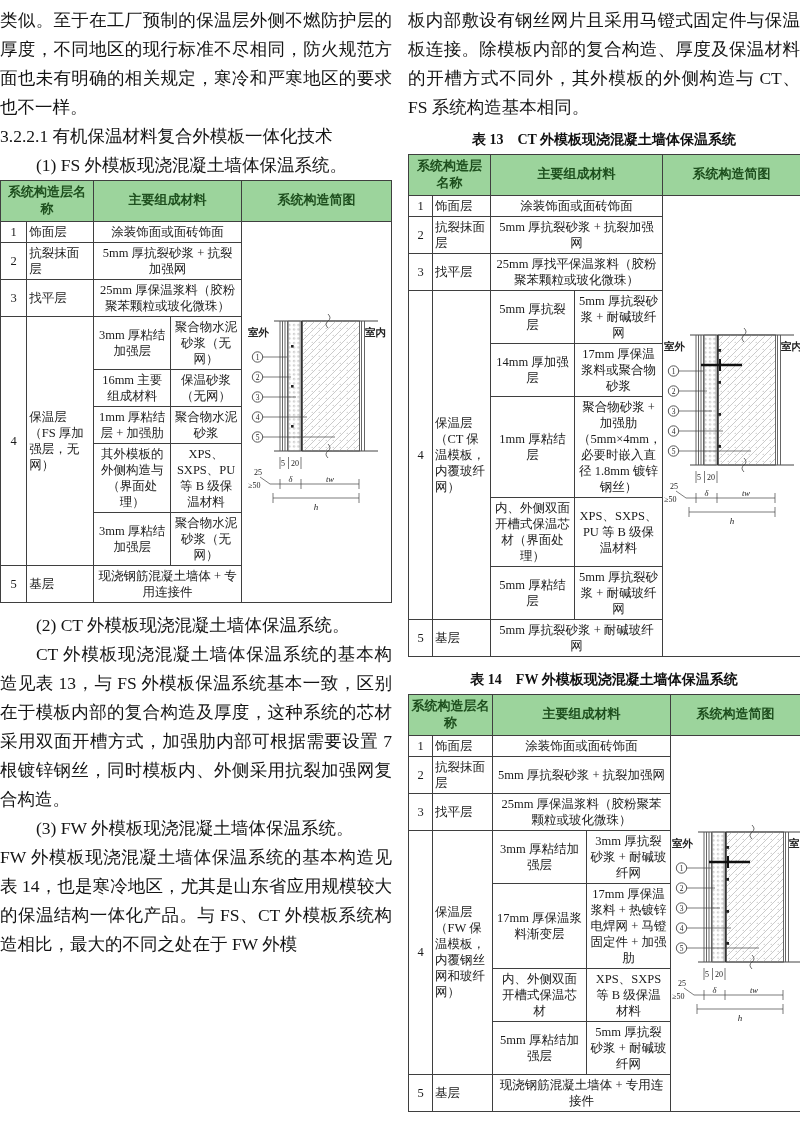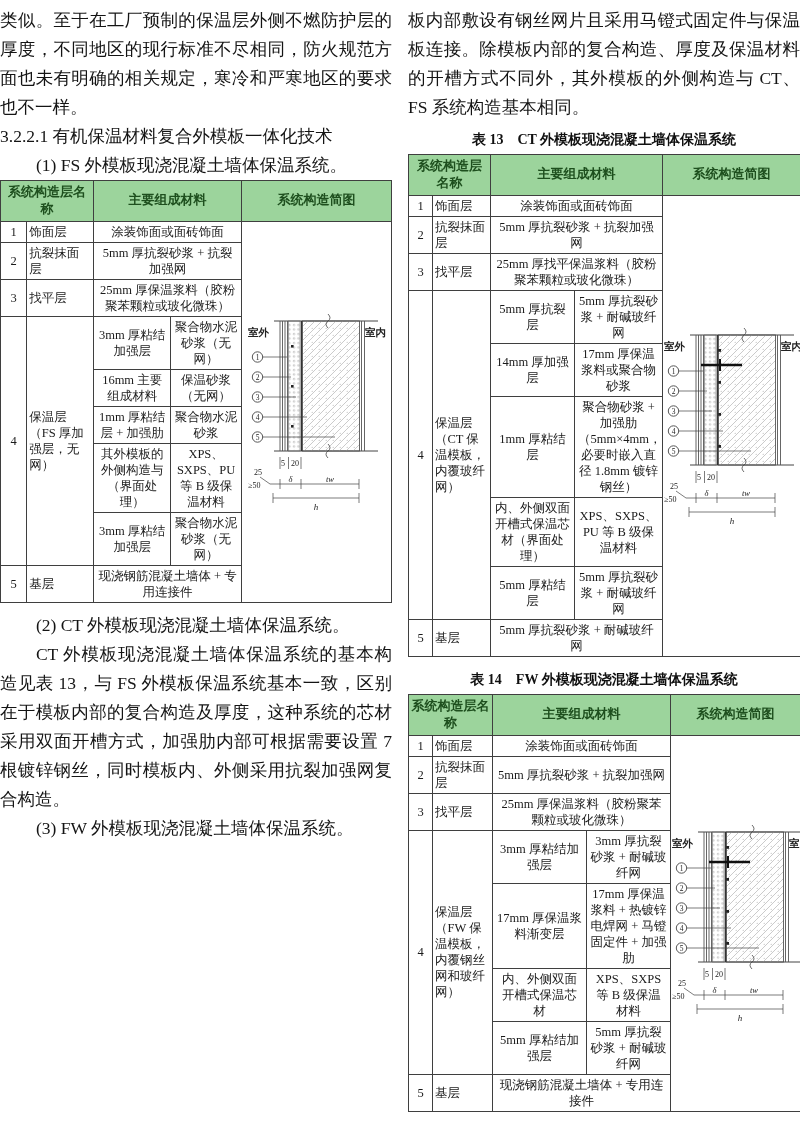--- a/index.html
+++ b/index.html
@@ -165,20 +165,21 @@
               <td class="name">基层</td>
               <td class="mat" colspan="2">现浇钢筋混凝土墙体 + 专用连接件</td>
             </tr>
           </tbody>
         </table>
     </div>
 
     <p class="body indent">(2) CT 外模板现浇混凝土墙体保温系统。</p>
     <p class="body indent">CT 外模板现浇混凝土墙体保温系统的基本构造见表 13，与 FS 外模板保温系统基本一致，区别在于模板内部的复合构造及厚度，这种系统的芯材采用双面开槽方式，加强肋内部可根据需要设置 7 根镀锌钢丝，同时模板内、外侧采用抗裂加强网复合构造。</p>
     <p class="body indent">(3) FW 外模板现浇混凝土墙体保温系统。</p>
+    <p class="body">FW 外模板现浇混凝土墙体保温系统的基本构造见表 14，也是寒冷地区，尤其是山东省应用规模较大的保温结构一体化产品。与 FS、CT 外模板系统构造相比，最大的不同之处在于 FW 外模</p>
   </div>
 
   <div class="col">
     <p class="body">板内部敷设有钢丝网片且采用马镫式固定件与保温板连接。除模板内部的复合构造、厚度及保温材料的开槽方式不同外，其外模板的外侧构造与 CT、FS 系统构造基本相同。</p>
 
     <div class="tb tb13">
       <div class="table-title">表 13　CT 外模板现浇混凝土墙体保温系统</div>
       <table id="tbl1" class="grid v-ct">
           <colgroup>
             <col style="width: 24px;">

